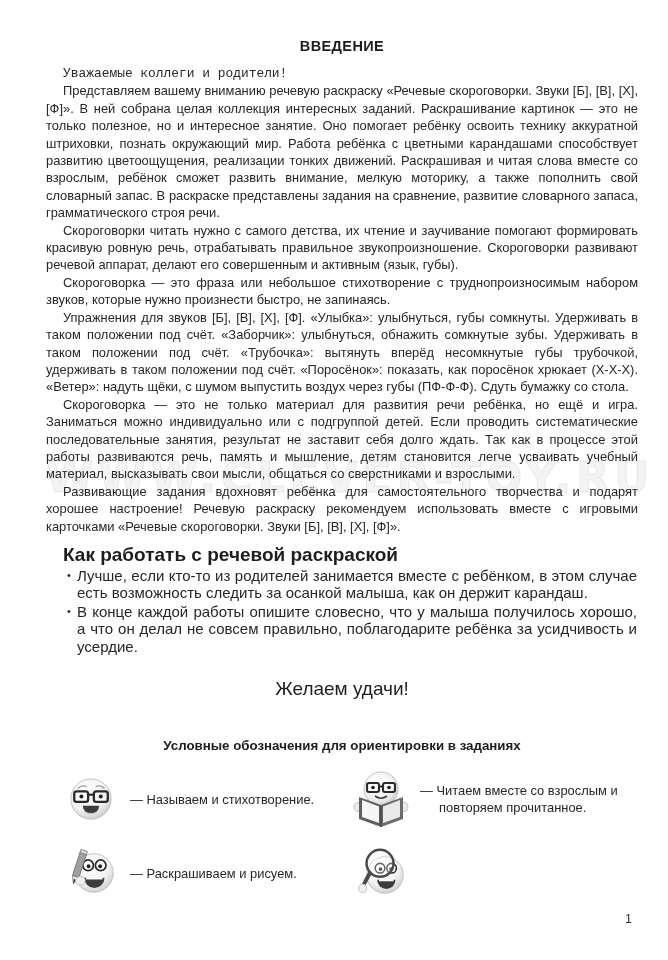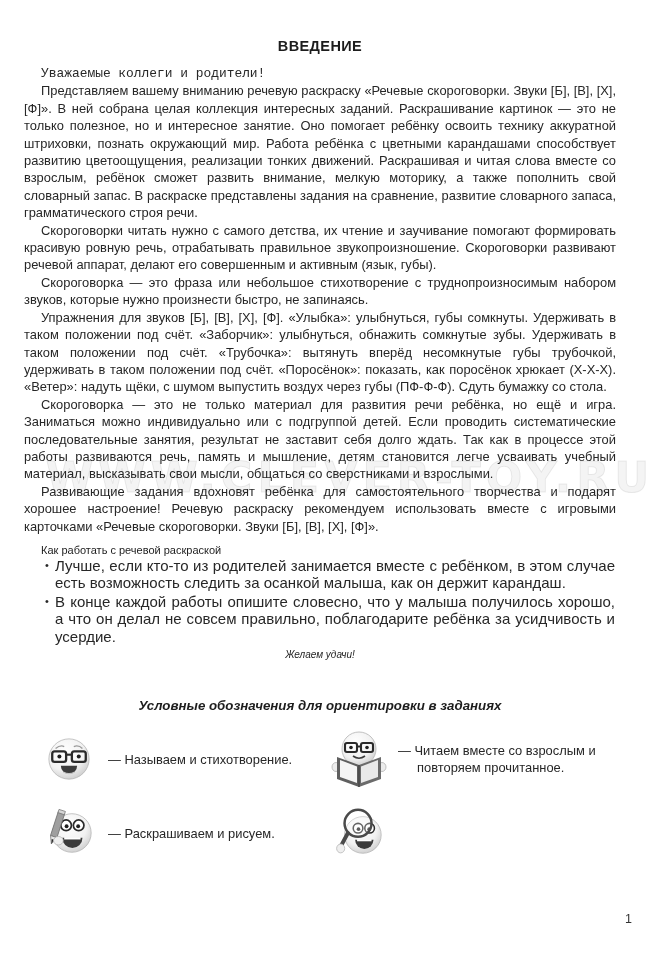--- a/index.html
+++ b/index.html
@@ -23,21 +23,21 @@
     font-weight: bold;
     letter-spacing: 5px;
     color: rgba(0,0,0,0.045);
     -webkit-text-stroke: 1px rgba(0,0,0,0.08);
     z-index: 0;
     user-select: none;
     white-space: nowrap;
   }
   .content {
     position: absolute;
-    left: 24px;
+    left: 46px;
     top: 38px;
     width: 592px;
     z-index: 1;
   }
   .title {
     margin: 0 0 11px 0;
     text-align: center;
     font-size: 14.5px;
     font-weight: bold;
     letter-spacing: 0.4px;
@@ -46,22 +46,22 @@
   p.body {
     margin: 0;
     font-size: 12.9px;
     line-height: 17.4px;
     text-align: justify;
     text-indent: 17px;
   }
   p.salutation { text-align: left; font-family: Liberation Mono, monospace; }
   .subhead {
     margin: 9px 0 1px 17px;
-    font-size: 11px;
-    font-weight: normal;
+    font-size: 19px;
+    font-weight: bold;
     color: #1d1d1d;
   }
   .howto-list { margin: 0; padding: 0; list-style: none; }
   .howto-item {
     position: relative;
     margin: 1px;
     padding-left: 30px;
     font-size: 15px;
     line-height: 17.4px;
     text-align: justify;
@@ -69,33 +69,31 @@
   .howto-item::before {
     content: "\2022";
     position: absolute;
     left: 20px;
     top: 0;
     font-size: 11px;
     line-height: 17.4px;
     color: #272727;
   }
   .wish {
-    margin: 4px 0 0 0;
-    text-align: center;
-    font-size: 10px;
-    font-style: italic;
+    margin: 23px 0 0 0;
+    text-align: center;
+    font-size: 19px;
     color: #1f1f1f;
   }
   .legend-heading {
     margin: 38px 0 0 0;
     text-align: center;
     font-size: 13.3px;
     font-weight: bold;
     color: #1d1d1d;
-    font-style: italic;
   }
   .legend-grid {
     margin: 14px 0 0 6px;
     display: grid;
     grid-template-columns: 290px 296px;
     grid-row-gap: 10px;
   }
   .legend-item {
     display: flex;
     align-items: center;

